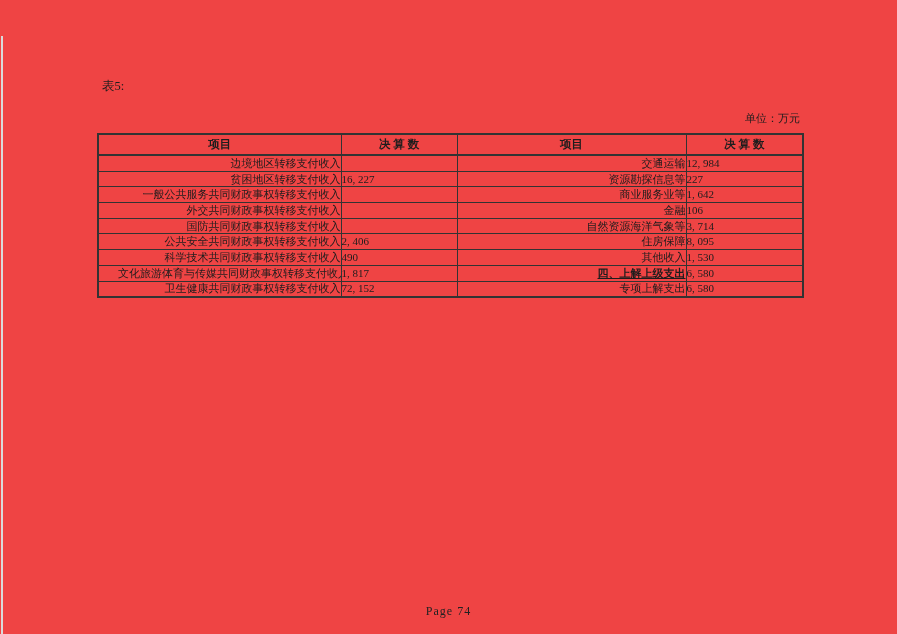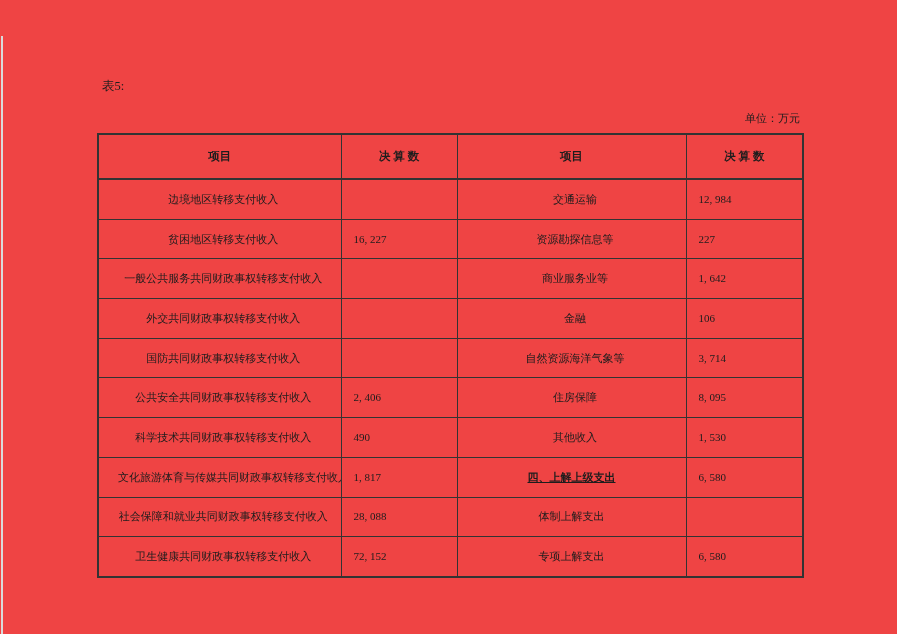--- a/index.html
+++ b/index.html
@@ -24,28 +24,28 @@
     text-align:right; font-size:11px;
   }
   table.budget {
     position:absolute; left:97px; top:133px; width:705px;
     border-collapse:collapse; table-layout:fixed;
     font-size:11px; color:#1d1d1d;
     border:2px solid #333;
   }
   table.budget th, table.budget td {
     border:1px solid #333; overflow:hidden; white-space:nowrap;
-    padding:12px; line-height:1;
+    padding:0; line-height:1;
   }
   table.budget thead th {
     height:19px; font-size:11.5px; font-weight:bold; text-align:center;
     border-bottom:2px solid #333;
   }
   table.budget td { height:14.7px; }
-  td.item-cell { text-align:center; padding-left:4px; }
+  td.item-cell { text-align:right; padding-left:4px; }
   td.item-cell.indent { padding-left:19px; }
   td.value-cell { text-align:left; padding-right:3px; }
   .bold { font-weight:bold;text-decoration:underline; }
   .page-footer {
     position:absolute; left:0; right:0; top:604px; text-align:center;
     font-size:12px; letter-spacing:1px; color:#222;
   }
 </style>
 </head>
 <body>
@@ -116,27 +116,22 @@
           <td class="item-cell indent">其他收入</td>
           <td class="value-cell">1, 530</td>
         </tr>
         <tr>
           <td class="item-cell indent">文化旅游体育与传媒共同财政事权转移支付收入</td>
           <td class="value-cell">1, 817</td>
           <td class="item-cell bold">四、上解上级支出</td>
           <td class="value-cell bold-row-value">6, 580</td>
         </tr>
         <tr>
-          <td class="item-cell indent">社会保障和就业共同财政事权转移支付收入</td>
-          <td class="value-cell">28, 088</td>
-          <td class="item-cell">体制上解支出</td>
-          <td class="value-cell"></td>
-        </tr>
-        <tr>
           <td class="item-cell indent">卫生健康共同财政事权转移支付收入</td>
           <td class="value-cell">72, 152</td>
           <td class="item-cell">专项上解支出</td>
           <td class="value-cell">6, 580</td>
         </tr>
       </tbody>
   </table>
 
+  <div class="page-footer">Page 74</div>
 </div>
 
 </body></html>

